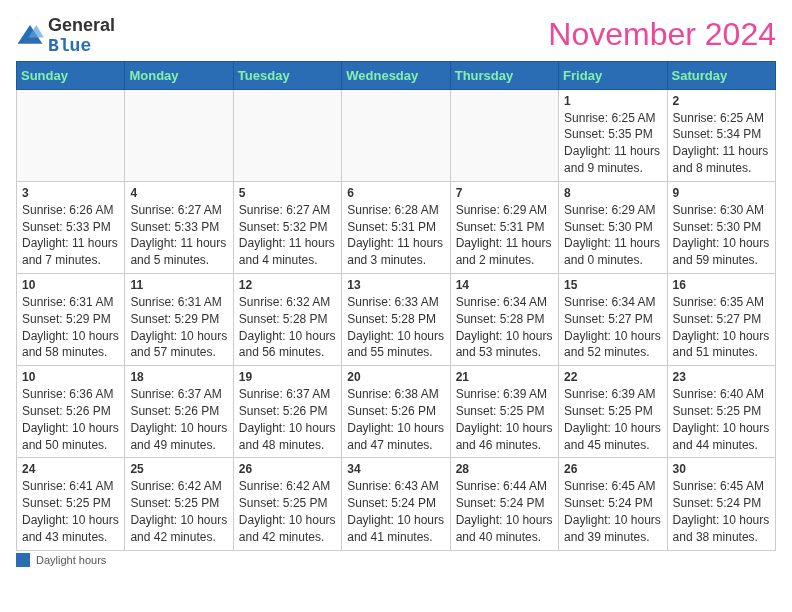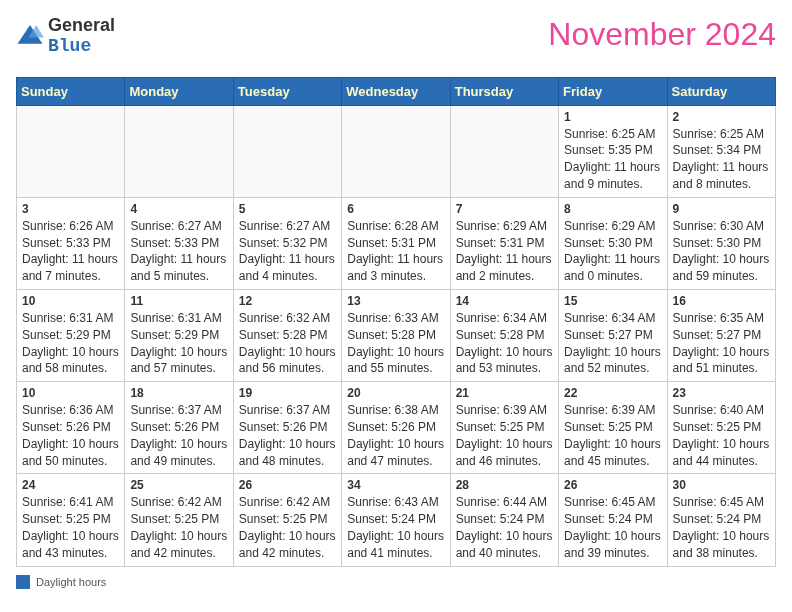--- a/index.html
+++ b/index.html
@@ -7,21 +7,21 @@
       font-family: Arial, sans-serif;
       background: #fff;
       width: 792px;
       min-height: 612px;
       padding: 16px;
     }
     .header {
       display: flex;
       justify-content: space-between;
       align-items: flex-start;
-      margin-bottom: 20px;
+      margin-bottom: 4px;
       gap: 7px;
     }
     .logo {
       display: flex;
       align-items: center;
       gap: 4px;
     }
     .logo-text {
       font-size: 18px;
       font-weight: bold;
@@ -45,21 +45,21 @@
       font-size: 15px;
       color: #555;
     }
     .calendar {
       width: 100%;
       border-collapse: collapse;
       border: 1px solid #ccc;
     }
     .calendar th {
       background: #2a6db5;
-      color: #fef9c3;
+      color: #86efac;
       font-size: 13px;
       font-weight: bold;
       padding: 6px 4px;
       text-align: left;
       border: 1px solid #1a5a9a;
     }
     .calendar td {
       border: 1px solid #ccc;
       vertical-align: top;
       padding: 4px 5px;
@@ -79,21 +79,21 @@
     }
     .day-info {
       font-size: 12px;
       line-height: 1.4;
       color: #333;
     }
     .legend {
       display: flex;
       align-items: center;
       gap: 6px;
-      margin-top: 8px;
+      margin-top: 2px;
       font-size: 11px;
       color: #555;
     }
     .legend-box {
       width: 14px;
       height: 14px;
       background: #2a6db5;
       display: inline-block;
     }
   </style>

